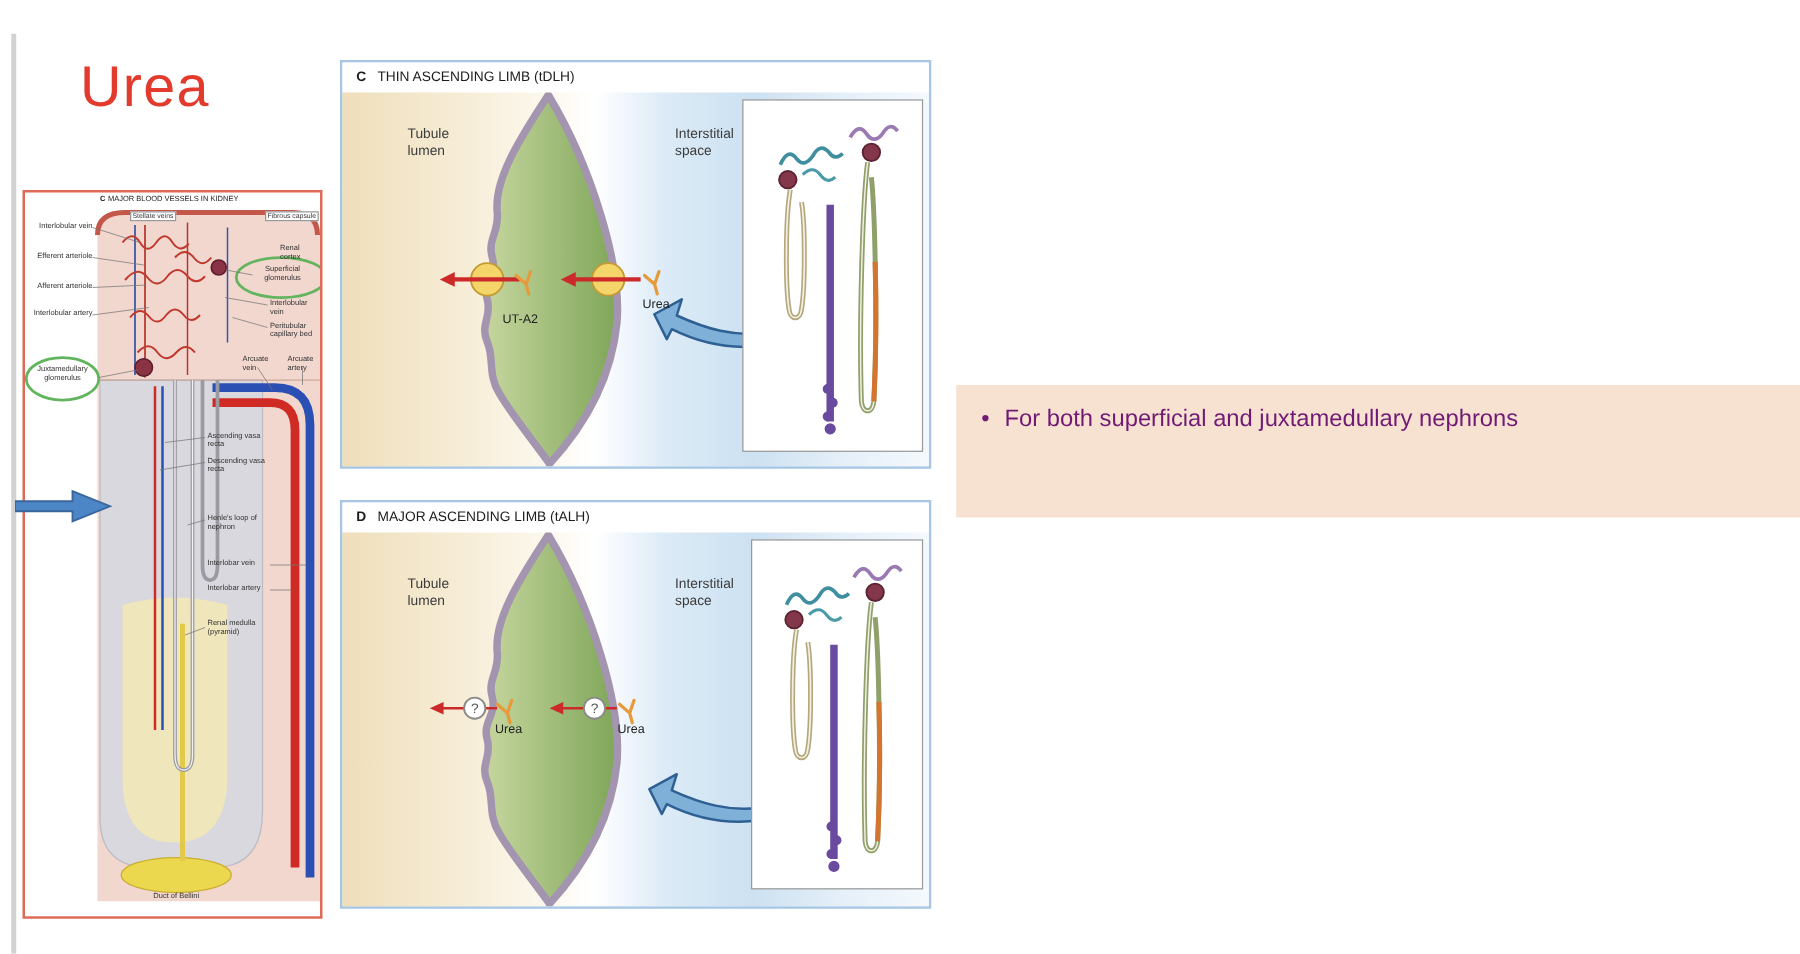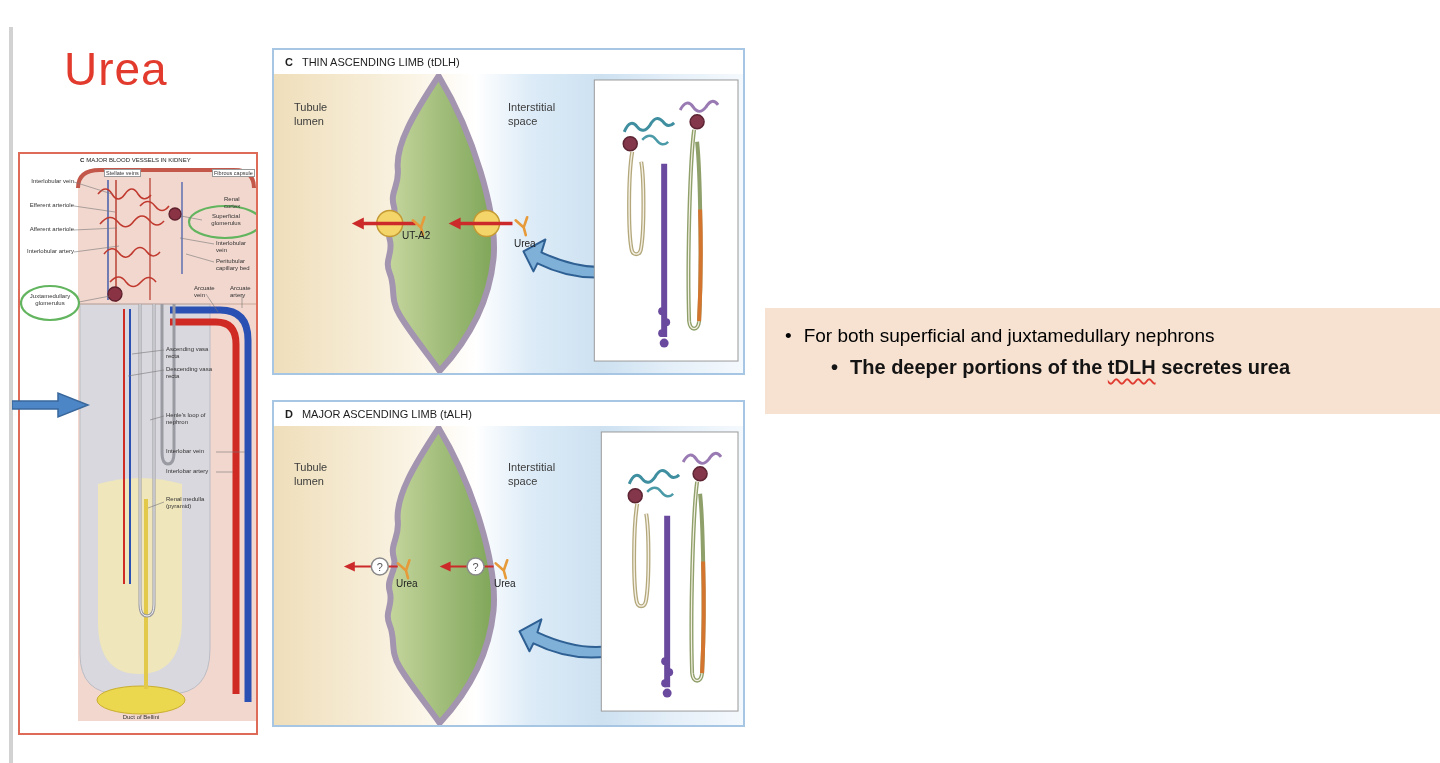--- a/index.html
+++ b/index.html
@@ -23,26 +23,26 @@
   .kl.boxed{border:1px solid #999;background:#fff;padding:0 1px;font-size:5.5px;white-space:nowrap;}
   .pointer-arrow{position:absolute;left:12px;top:390px;width:80px;height:30px;z-index:6;}
 
   
   .panel{position:absolute;width:473px;height:327px;border:2px solid #a6c6e4;background:#fff;box-sizing:border-box;}
   .panel-head{height:24px;display:flex;align-items:center;gap:9px;padding:0 11px;font-size:11px;color:#1d1d1d;background:#fff;}
   .panel-head b{font-weight:bold;}
   .panel-body{position:relative;height:calc(100% - 24px);
     background:linear-gradient(90deg,#efdeba 0%,#f7eed9 22%,#fdf9f0 36%,#ffffff 43%,#dcebf7 55%,#cde1f1 70%,#e6f0f9 86%,#f4f9fd 100%);}
   .panel-body svg{position:absolute;left:0;top:0;width:100%;height:100%;}
-  .lbl{position:absolute;font-size:11px;color:#3c3c3c;line-height:1.3;z-index:3;}
+  .lbl{position:absolute;font-size:11px;color:#3c3c3c;line-height:1.3;z-index:3;margin-left:32px;}
   .slbl{position:absolute;font-size:10px;color:#222;z-index:3;}
 
   
   .notes{position:absolute;left:765px;top:308px;width:675px;height:106px;background:#f7e2d1;}
-  .n1{margin:17px 0 0 20px;font-size:19px;color:#000000;}
+  .n1{margin:17px 0 0 20px;font-size:19px;color:#701a75;}
   .n1 .b{margin-right:12px;}
   .n2{margin:9px 0 0 66px;font-size:20px;font-weight:bold;color:#141414;}
   .n2 .b{margin-right:12px;}
   .squiggle{
     text-decoration-line:underline;
     text-decoration-style:wavy;
     text-decoration-color:#e03c31;
     text-decoration-thickness:1.5px;
     text-underline-offset:4px;
   }
@@ -192,21 +192,21 @@
         <path d="M100,50 C96,80 93,180 95,242 C96,252 104,252 105,242" fill="none" stroke="#f4efe2" stroke-width="1.2"></path>
         <path d="M70,84 L70,258" stroke="#6a4a9e" stroke-width="6"></path>
         <circle cx="68" cy="232" r="4" fill="#6a4a9e"></circle>
         <circle cx="72" cy="243" r="4" fill="#6a4a9e"></circle>
         <circle cx="68" cy="254" r="4" fill="#6a4a9e"></circle>
         <circle cx="70" cy="264" r="4.5" fill="#6a4a9e"></circle>
       </g>
     </svg>
     <span class="lbl" style="left:20px;top:26px;width:48px">Tubule lumen</span>
     <span class="lbl" style="left:234px;top:26px;width:66px">Interstitial space</span>
-    <span class="slbl" style="left:128px;top:156px">UT-A2</span>
+    <span class="slbl" style="left:128px;top:176px">UT-A2</span>
     <span class="slbl" style="left:240px;top:164px">Urea</span>
   </div>
 </section>
 
 <section class="panel" style="left:272px;top:400px">
   <header class="panel-head">
     <b>D</b>
     <span>MAJOR ASCENDING LIMB (tALH)</span>
   </header>
   <div class="panel-body">
@@ -260,16 +260,13 @@
     <span class="lbl" style="left:234px;top:34px;width:66px">Interstitial space</span>
     <span class="slbl" style="left:122px;top:152px">Urea</span>
     <span class="slbl" style="left:220px;top:152px">Urea</span>
   </div>
 </section>
 
 <aside class="notes">
   <div class="n1">
     <span class="b">•</span><span>For both superficial and juxtamedullary nephrons</span>
   </div>
-  <div class="n2">
-    <span class="b">•</span><span>The deeper portions of the </span><span class="squiggle">tDLH</span><span> secretes urea</span>
-  </div>
 </aside>
 
 </body></html>

